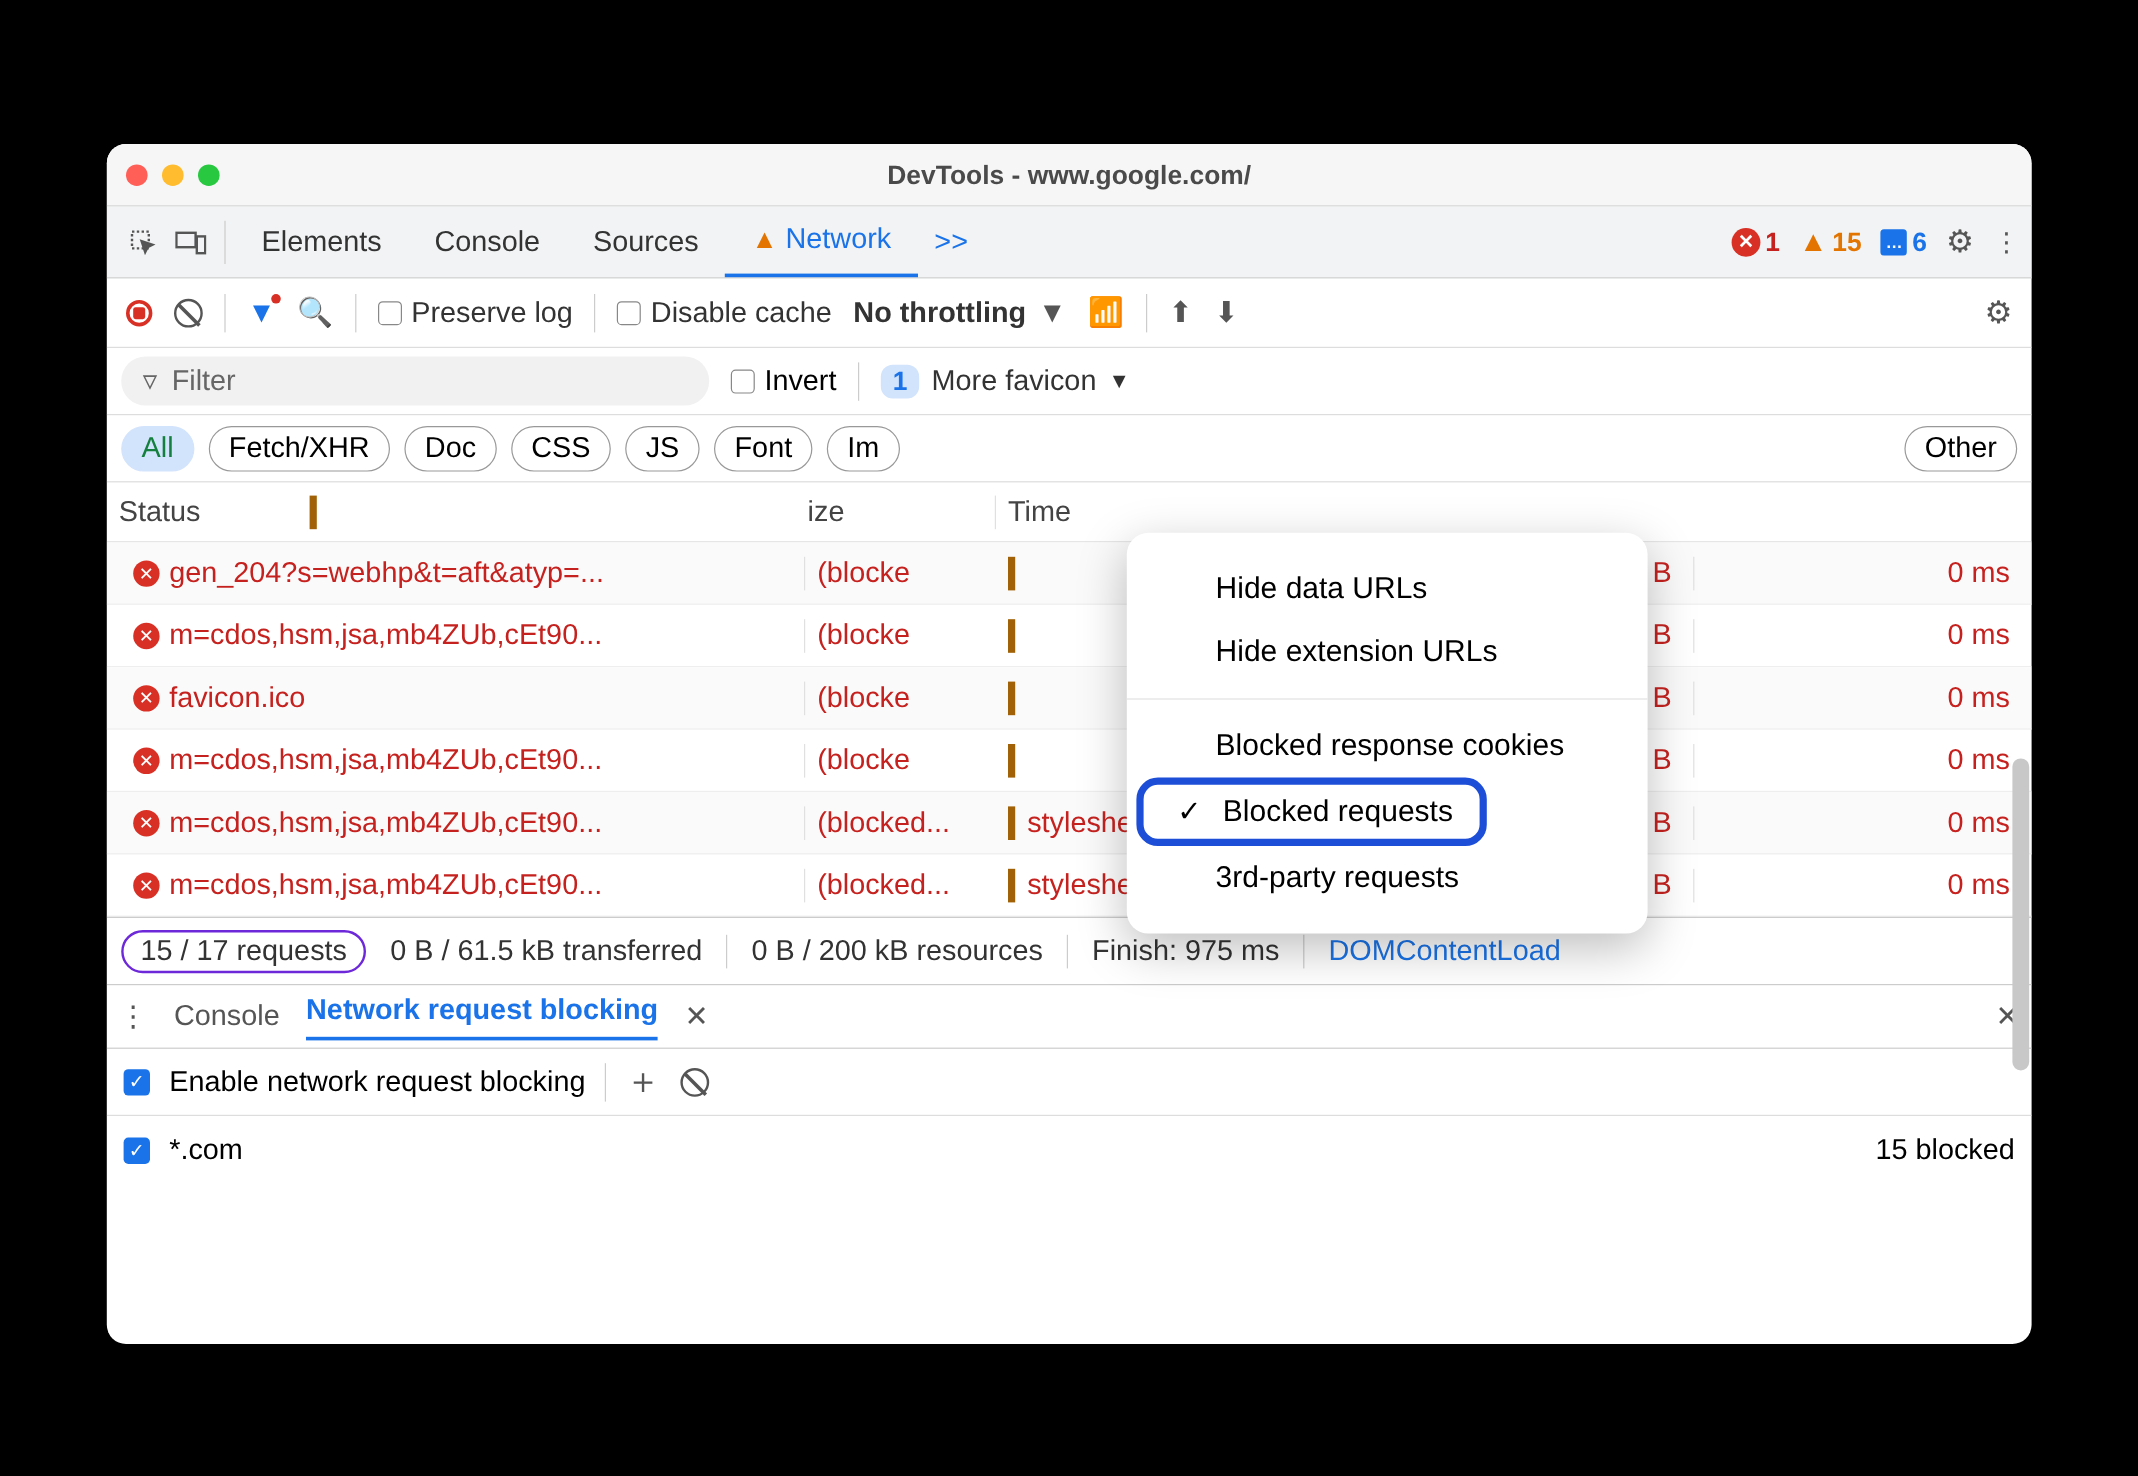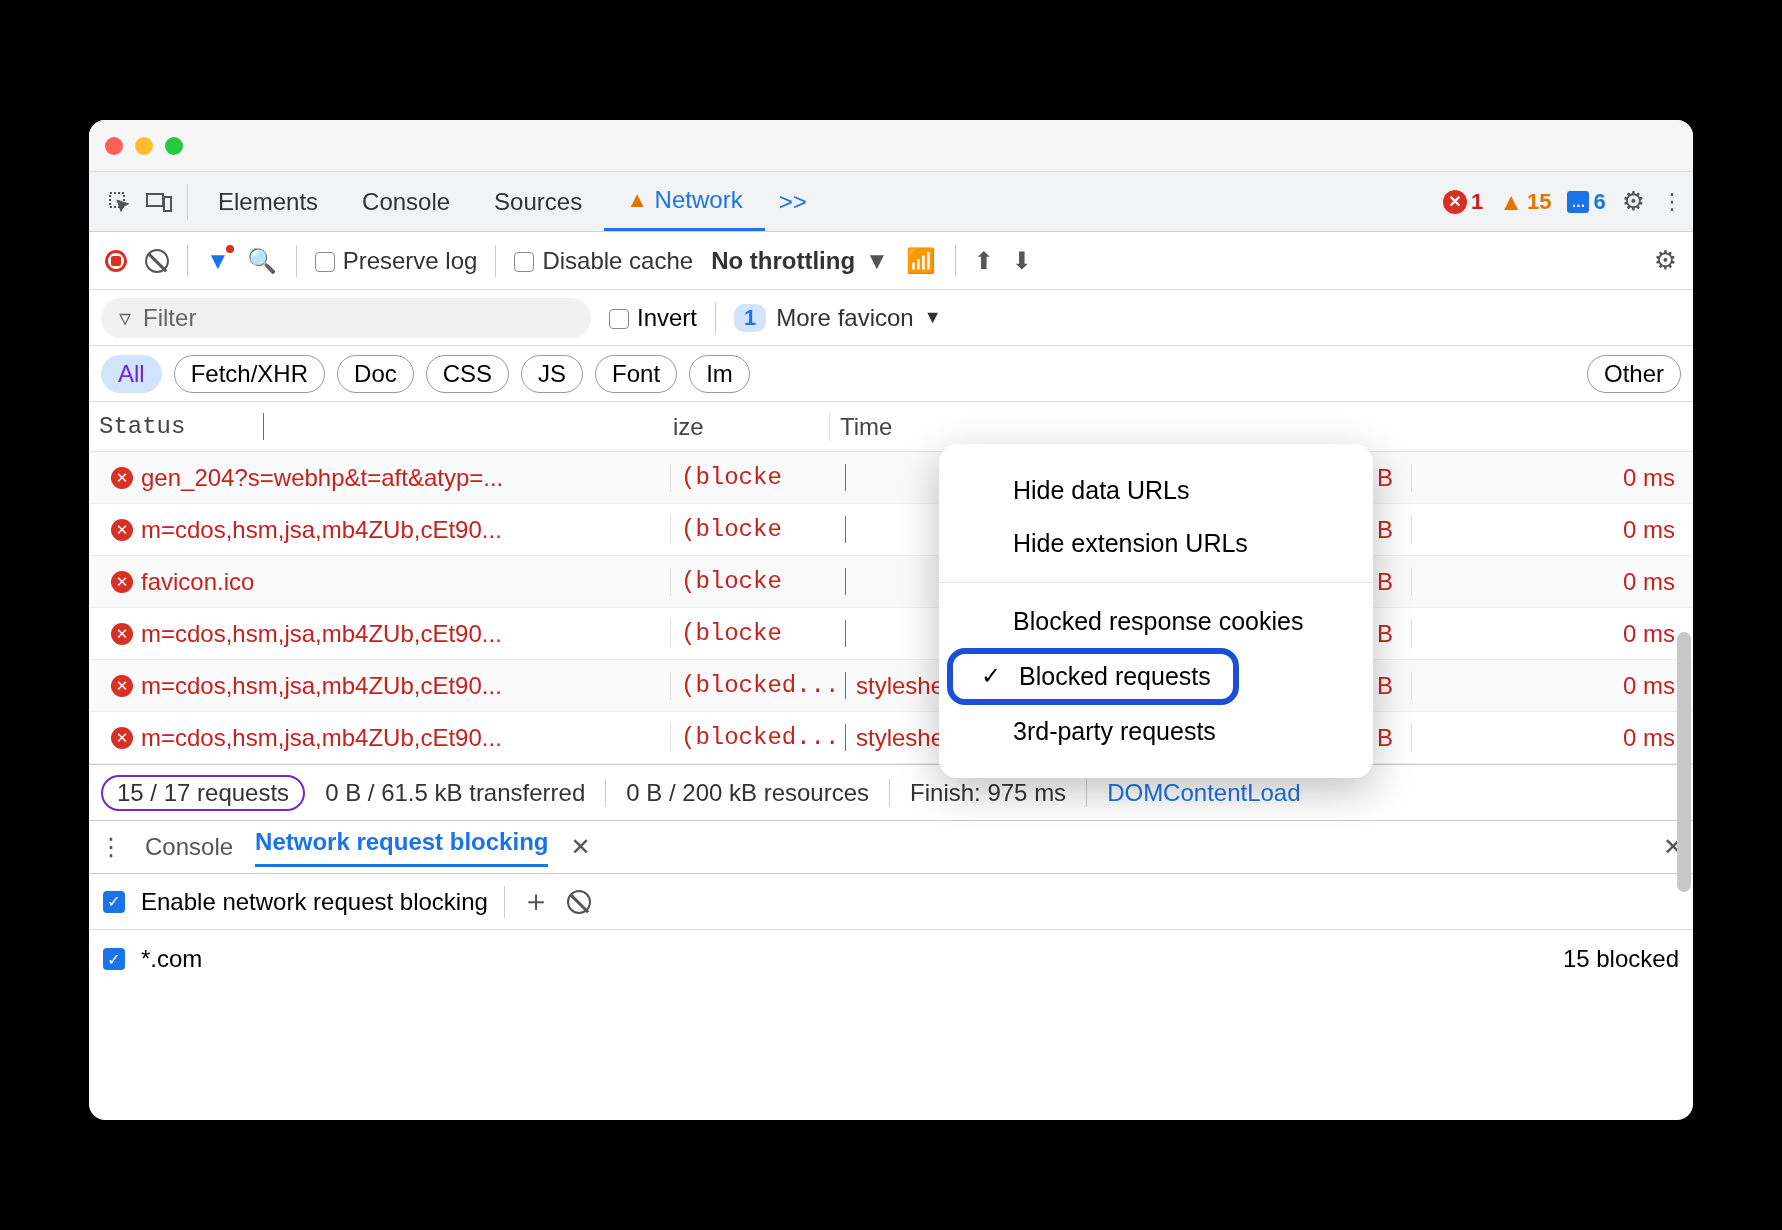--- a/index.html
+++ b/index.html
@@ -73,27 +73,27 @@
   height:56px; border-bottom:1px solid #ddd; display:flex; align-items:center; padding:0 12px; gap:18px; font-size:24px;
 }
 .filterinput { display:flex; align-items:center; gap:12px; background:#f1f1f1; border-radius:28px; padding:6px 18px; width:490px; color:#666; }
 .count-badge{background:#d2e3fc; color:#1a73e8; border-radius:10px; padding:1px 10px; font-size:22px; font-weight:600;}
 .morefilters{display:flex; align-items:center; gap:10px; color:#333;}
 
 .typebar {
   height:56px; border-bottom:1px solid #ddd; display:flex; align-items:center; padding:0 12px; gap:12px; font-size:24px;
 }
 .pill{border:1.5px solid #999; border-radius:22px; padding:4px 16px;}
-.pill.active{background:#d2e3fc; color:#6d28d9; border-color:#d2e3fc;}
+.pill.active{background:#d2e3fc; color:#15803d; border-color:#d2e3fc;}
 
 .table-head {
   height:50px; border-bottom:1px solid #e0e0e0; display:flex; align-items:center; font-size:24px; color:#444;
 }
 .col-name{width:582px; padding-left:14px; border-right:1px solid #e0e0e0;}
-.col-status{width:175px; padding-left:10px; border-right:1px solid #a16207;font-family:Liberation Mono, monospace;}
+.col-status{width:175px; padding-left:10px; border-right:6px solid #a16207;}
 .col-type{width:175px; padding-left:10px; border-right:1px solid #e0e0e0;}
 .col-init{width:224px; padding-left:10px; border-right:1px solid #e0e0e0;}
 .col-size{width:167px; padding-left:10px; border-right:1px solid #e0e0e0;}
 .col-time{flex:1; padding-left:10px;}
 .row { height:52px; display:flex; align-items:center; font-size:24px; color:#c5221f; border-bottom:1px solid #eee;}
 .row:nth-child(odd){background:#fafafa;}
 .row .col-name{display:flex; align-items:center; gap:8px; overflow:hidden; white-space:nowrap;}
 .xi{width:22px;height:22px;border-radius:50%;background:#d93025;color:#fff;display:inline-flex;align-items:center;justify-content:center;font-size:15px;flex-shrink:0;margin-left:8px;}
 .row .col-size, .row .col-time{text-align:right; padding-right:18px;}
 .row .col-init span{text-decoration:underline;}
@@ -128,20 +128,21 @@
 <body>
 
 <div class="window">
 
   <div class="titlebar">
     <div class="traffic">
       <div class="tl red"></div>
       <div class="tl yellow"></div>
       <div class="tl green"></div>
     </div>
+    <div class="title">DevTools - www.google.com/</div>
   </div>
 
   <div class="tabbar">
     <span class="ic">
       <svg width="24" height="24" viewBox="0 0 24 24" fill="none" stroke="#555" stroke-width="2">
           <rect x="3" y="3" width="14" height="14" stroke-dasharray="2 2"></rect>
           <path d="M11 11 L20 14 L16 16 L14 20 Z" fill="#555"></path>
         </svg>
     </span>
     <span class="ic">

